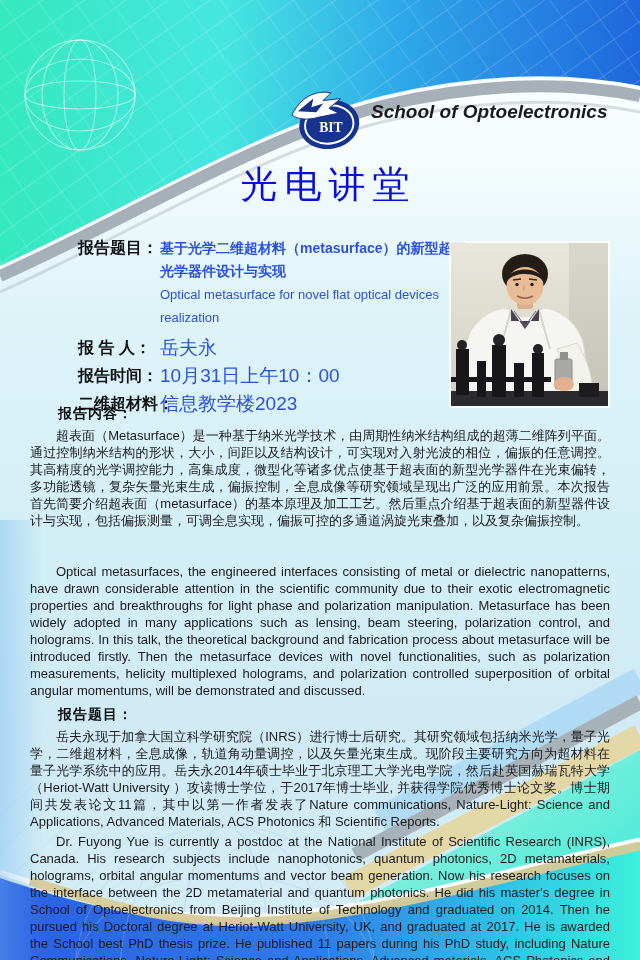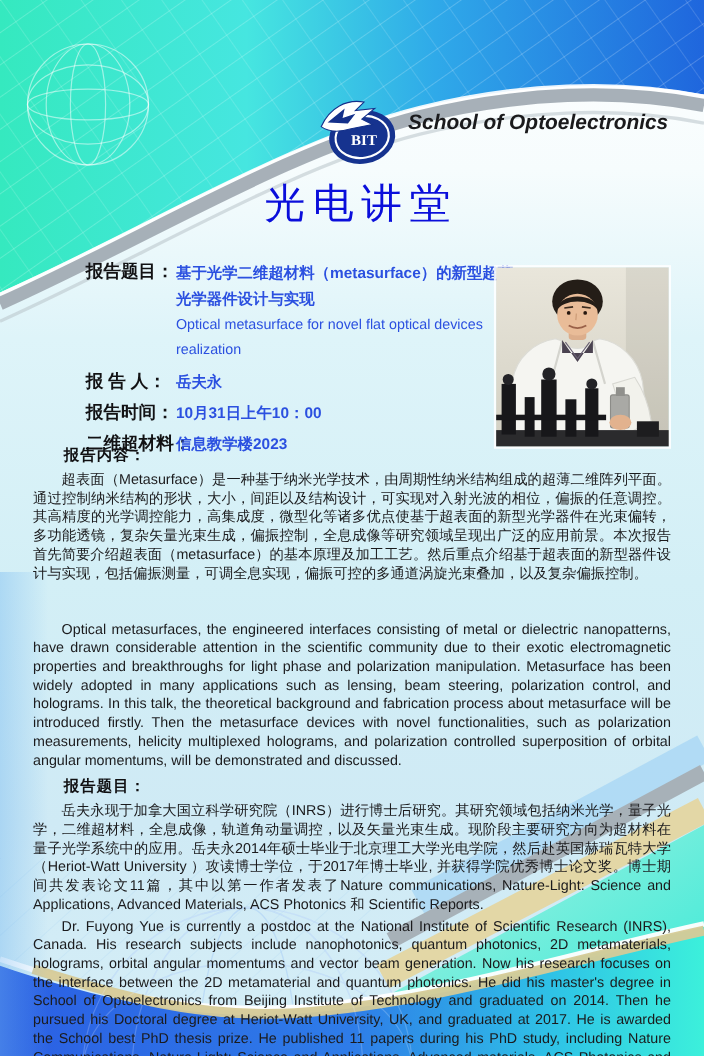--- a/index.html
+++ b/index.html
@@ -22,21 +22,21 @@
   .brand-cn { font-style: italic; font-weight: 700; font-size: 21px; letter-spacing: 1px; color: #0d0d0f; }
   .brand-en { font-style: italic; font-weight: 700; font-size: 19px; color: #1a1a1c; margin-top: 2px; }
   .lecture-title {
     position: absolute; top: 160px; left: 5px; width: 100%; text-align: center; z-index: 5;
     font-size: 37px; font-weight: 400; letter-spacing: 7px; text-indent: 7px; color: #0a0edb;
   }
   .info { position: absolute; left: 58px; top: 237px; width: 400px; z-index: 5; }
   .irow { display: flex; line-height: 21px; margin-bottom: 7px; margin-left: 20px; }
   .irow-title { margin-bottom: 8px; }
   .ilabel { width: 82px; flex: none; font-weight: 700; font-size: 16px; color: #121214; white-space: nowrap; }
-  .ivalue { color: #2b50e0; font-size: 14px; font-weight: 700; white-space: nowrap; }
+  .ivalue { color: #2b50e0; font-size: 19px; font-weight: 400; white-space: nowrap; }
   .title-lines div { line-height: 23px; white-space: nowrap; color: #2b50e0; }
   .t-cn { font-size: 14px; font-weight: 700; }
   .t-en { font-size: 13px; font-weight: 400; }
   .photo {
     position: absolute; left: 451px; top: 243px; width: 157px; height: 163px; z-index: 5;
     box-shadow: 0 0 0 2px rgba(255,255,255,0.85);
   }
   .content { position: absolute; left: 30px; top: 403px; width: 580px; z-index: 5; color: #1b1b1d; }
   .section-heading { font-size: 14px; font-weight: 700; letter-spacing: 1px; color: #101012; margin: 2px 0 4px 28px; }
   .para { font-size: 13px; line-height: 17px; text-align: justify; text-indent: 2em; margin: 0 0 3px; }

